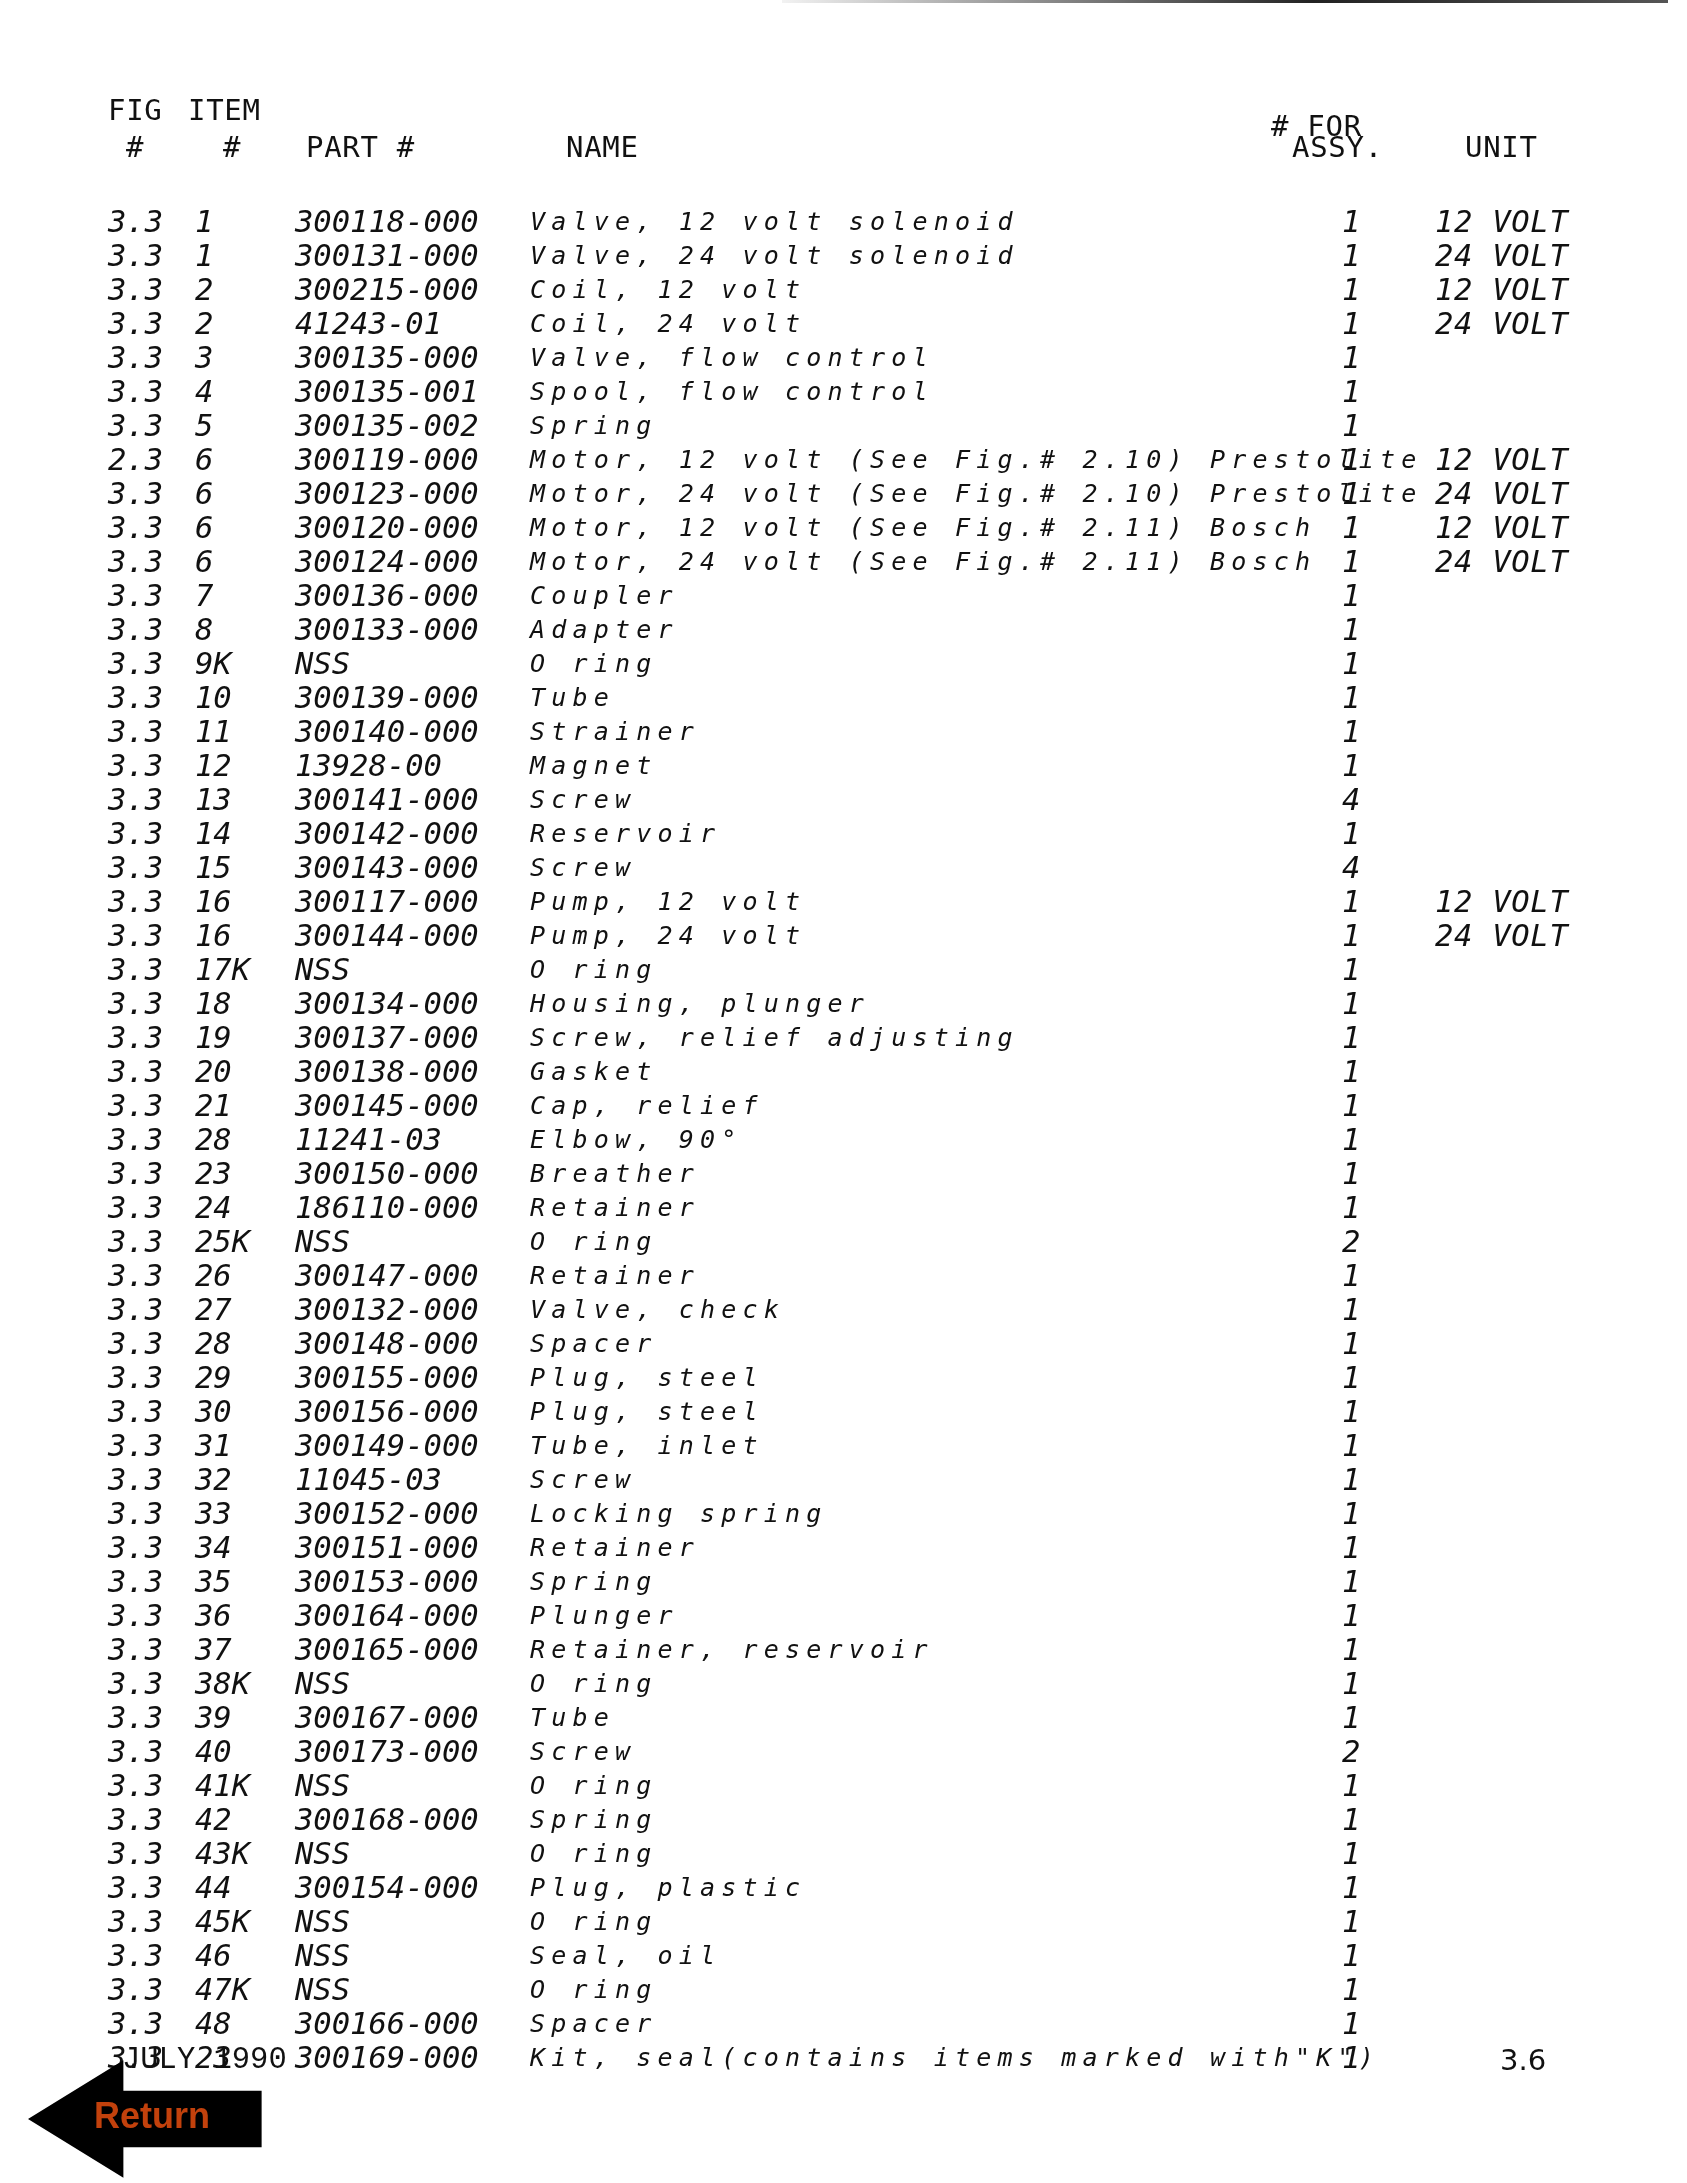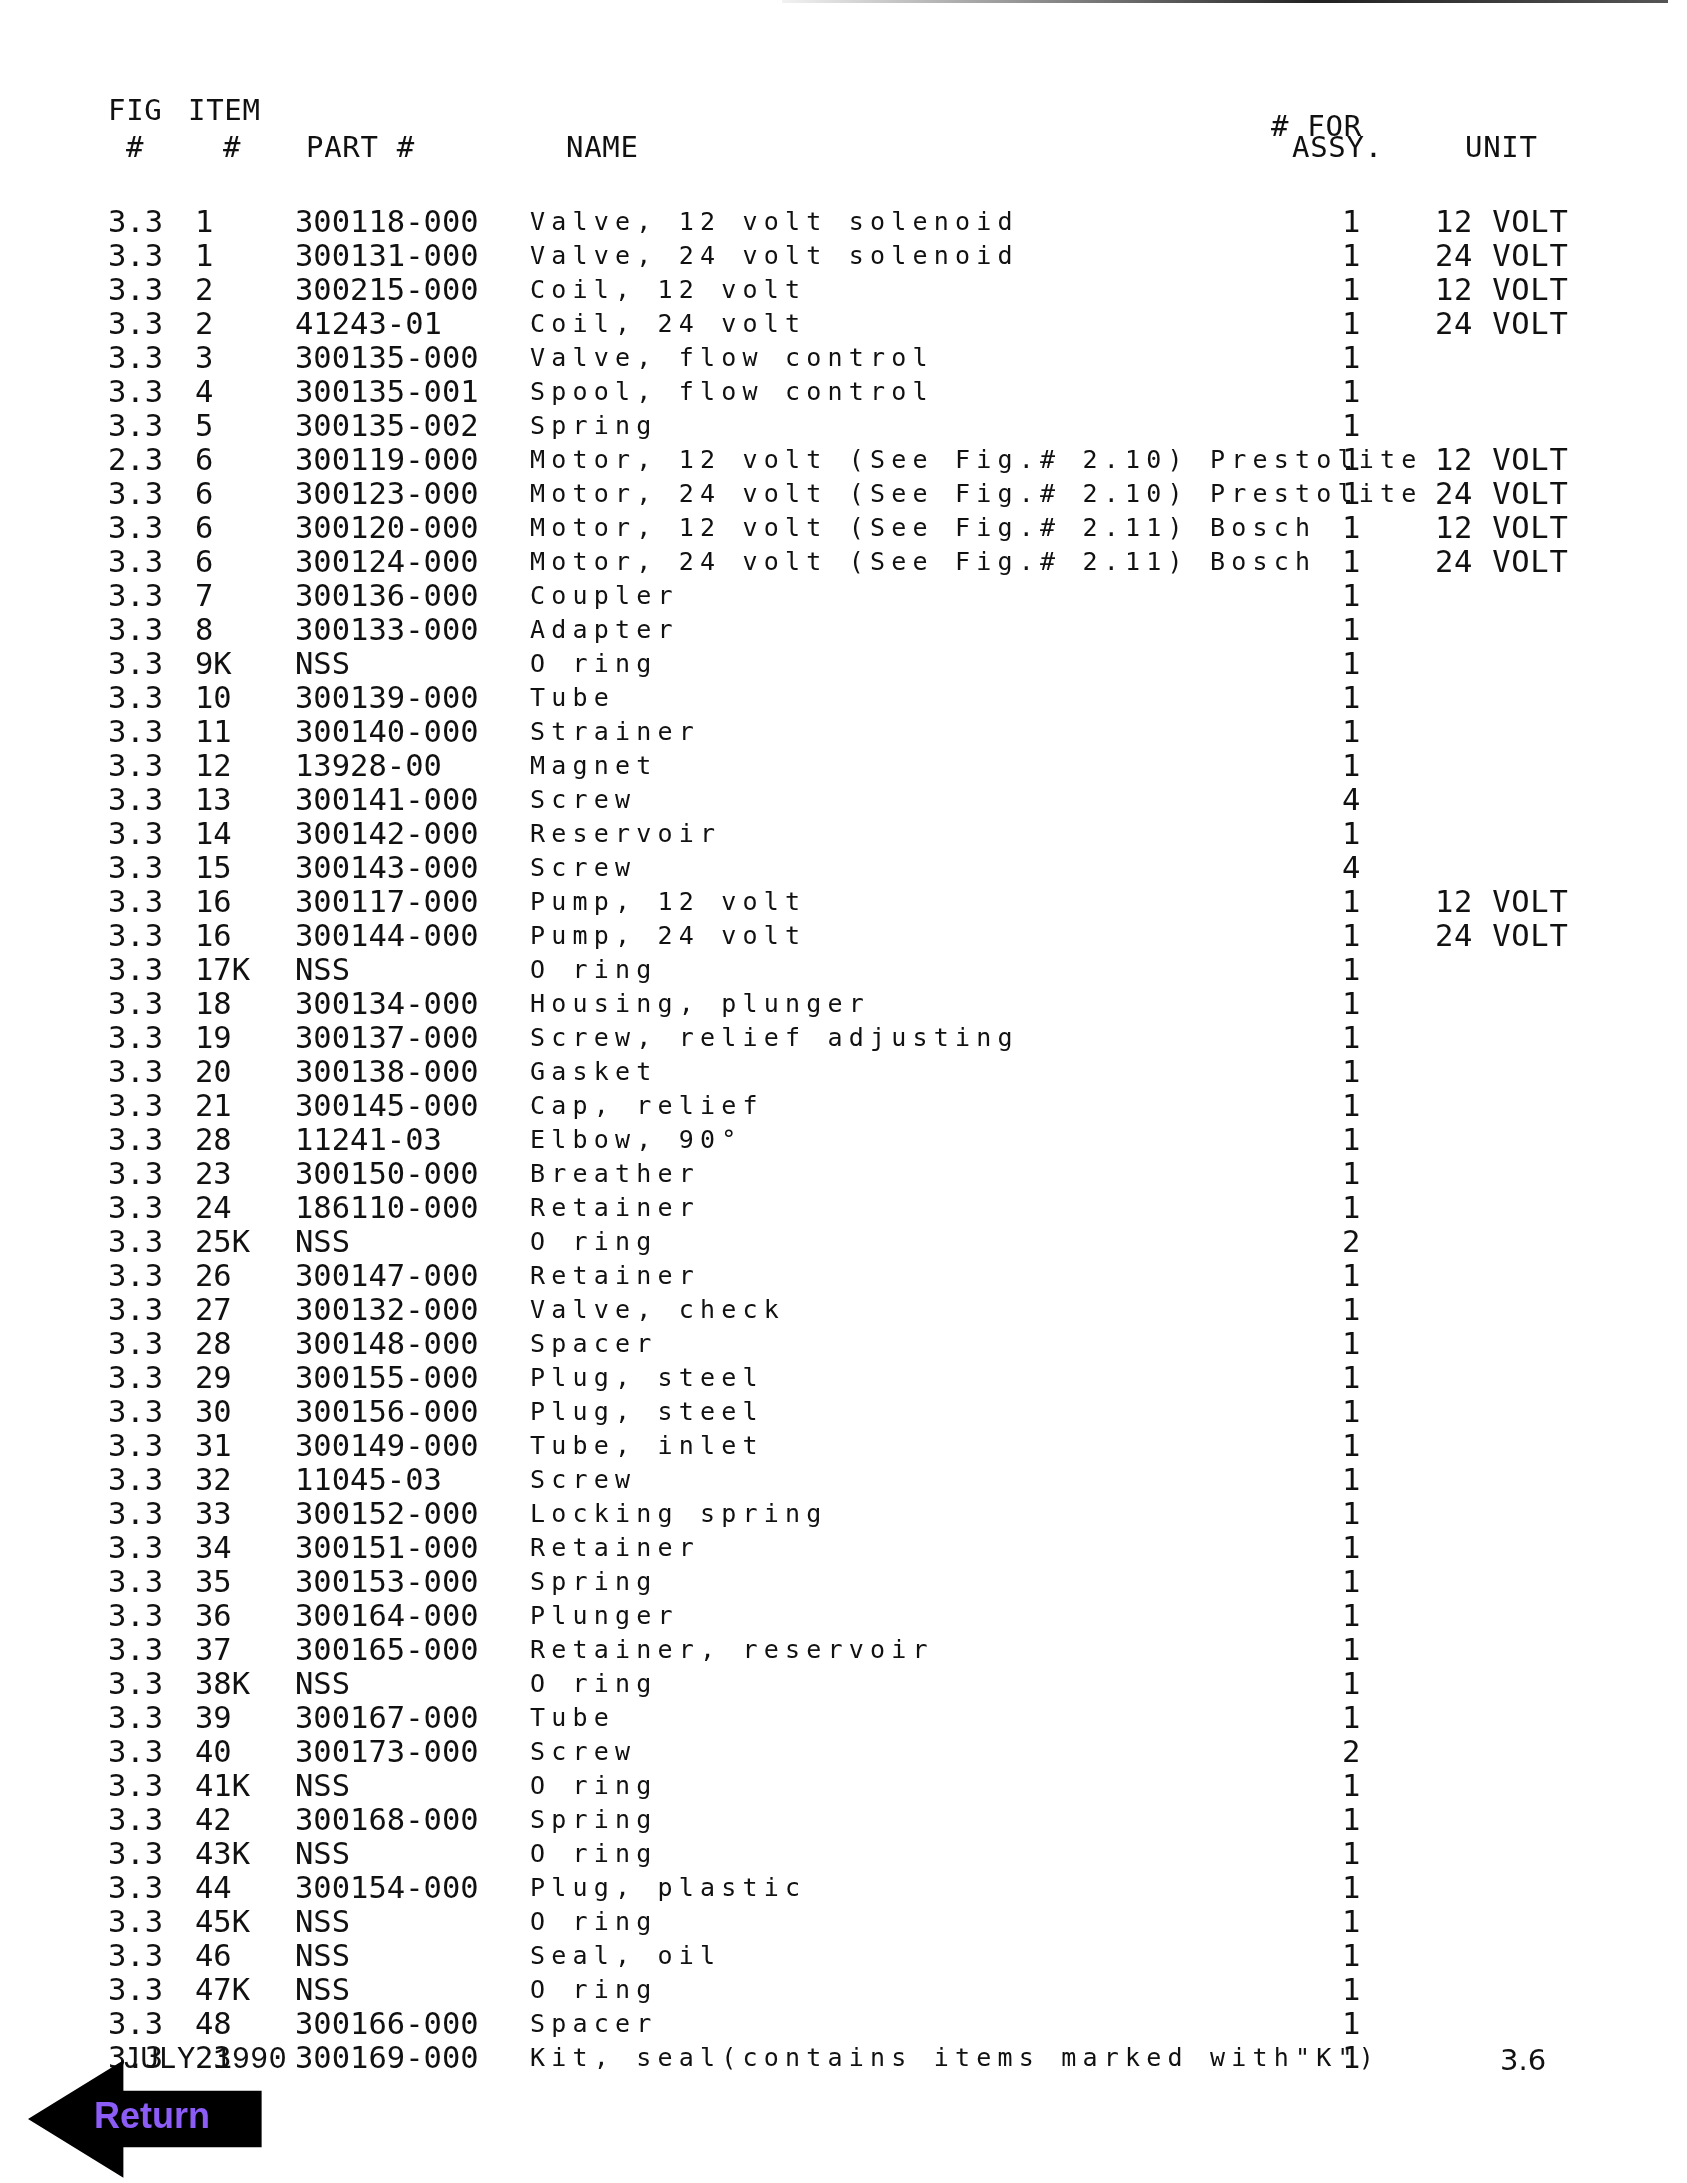--- a/index.html
+++ b/index.html
@@ -3,36 +3,36 @@
 <meta charset="utf-8">
 <style>
   html, body { margin: 0; padding: 0; background: #ffffff; }
   body { width: 1687px; height: 2183px; position: relative; overflow: hidden; color: #111111; }
   .top-rule { position: absolute; left: 782px; top: 0; width: 886px; height: 2.8px;
               background: linear-gradient(to right, rgba(0,0,0,0.05), #222 60%, #555 100%); }
   .page { position: absolute; left: 0; top: 0; width: 1687px; height: 2064px;
           font-family: "DejaVu Sans Mono", "Liberation Mono", monospace; }
   .hdr { position: absolute; font-size: 29px; letter-spacing: 0.7px; line-height: 35px; white-space: pre; }
   .rows { position: absolute; left: 0; top: 205px; width: 1687px; }
-  .row { position: relative; height: 34px; font-size: 30.5px; line-height: 33px; white-space: pre; }
+  .row { position: relative; height: 34px; font-size: 30.5px; line-height: 33px; white-space: pre; font-style: italic; }
   .row > span { position: absolute; top: 0; }
   .c-fig { left: 108px; }
   .c-item { left: 195px; }
   .c-part { left: 295px; }
   .c-name { left: 530px; letter-spacing: 6.2px; font-size: 25px; }
   .c-qty { left: 1342px; }
   .c-unit { left: 1420px; letter-spacing: 0.7px; margin-left: 15px; }
   .footer-date { position: absolute; left: 122px; top: 2043px; font-size: 30.5px; white-space: pre;
                  font-family: Liberation Mono, monospace; }
   .footer-page { position: absolute; left: 1500px; top: 2043px; font-size: 29px;
                  font-family: "DejaVu Sans", sans-serif; }
   .return-btn { position: absolute; left: 28px; top: 2060px; width: 235px; height: 118px; cursor: pointer; }
   .return-btn svg { position: absolute; left: 0; top: 0; }
   .return-label { position: absolute; left: 66px; top: 35px; font-family: "Liberation Sans", sans-serif;
-                  font-weight: bold; font-size: 36px; color: #8b5cf6; letter-spacing: 0px; }
+                  font-weight: bold; font-size: 36px; color: #c2410c; letter-spacing: 0px; }
 </style>
 </head>
 <body>
 
 <div class="top-rule"></div>
 
 <div class="page">
 
   <span class="hdr" style="left:108px; top:93px;">FIG</span>
   <span class="hdr" style="left:126px; top:130px;">#</span>

